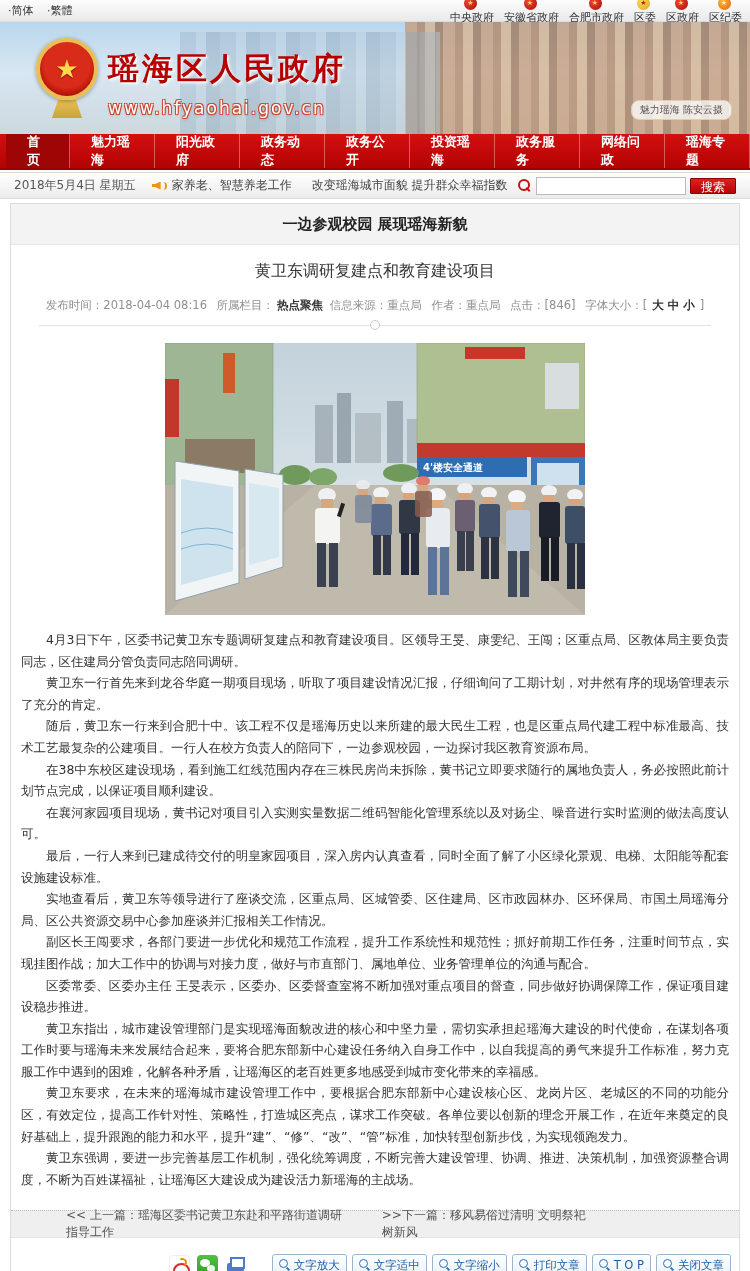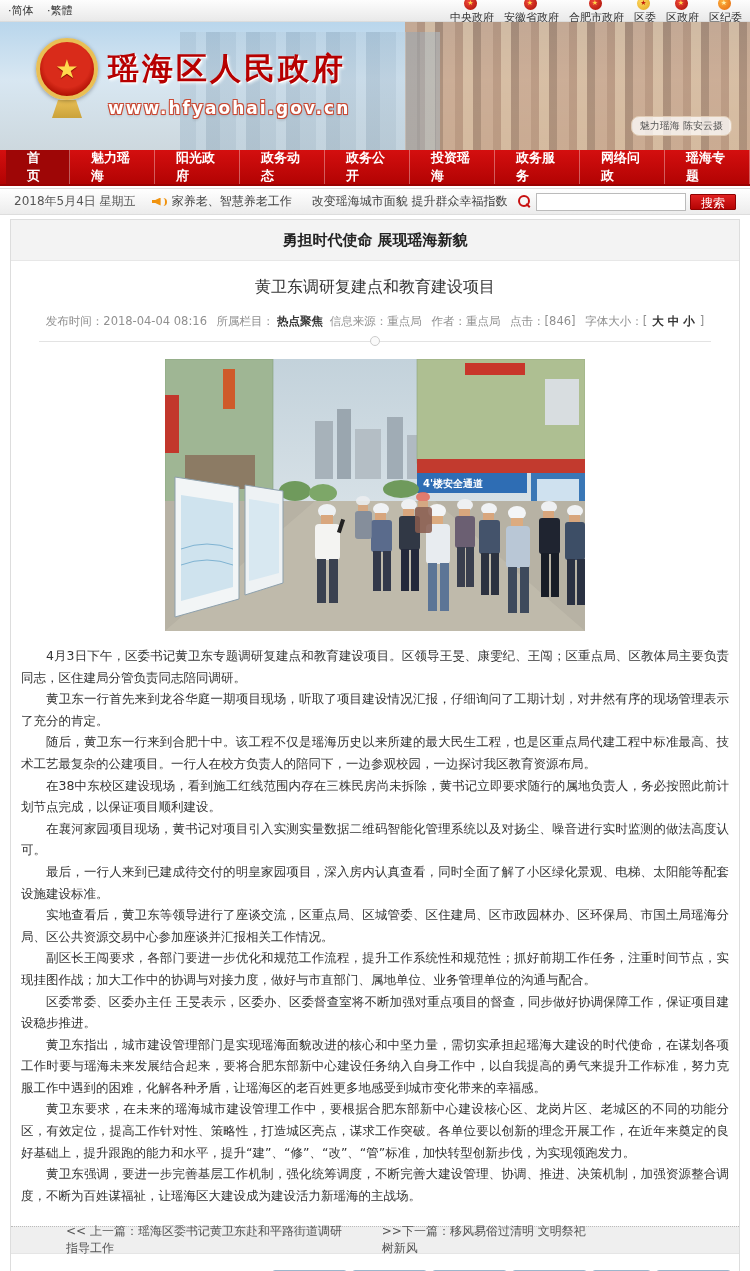--- a/index.html
+++ b/index.html
@@ -17,21 +17,21 @@
   .tic { width:13px; height:13px; border-radius:50%; display:inline-flex; align-items:center; justify-content:center;
          margin-right:3px; font-size:8px; }
   .ic-emblem { background:radial-gradient(circle at 35% 35%, #f0473a, #a50d03); }
   .ic-emblem::after { content:"★"; color:#ffd54a; font-size:7px; line-height:1; }
   .ic-party { background:radial-gradient(circle at 35% 35%, #ffd95e, #e0a321); }
   .ic-party::after { content:"★"; color:#c1180c; font-size:7px; line-height:1; }
   .ic-orangeball { background:radial-gradient(circle at 35% 35%, #ffb23e, #e2650d); }
   .ic-orangeball::after { content:"★"; color:#fff2b0; font-size:7px; line-height:1; }
 
   
-  .header { height:128px; position:relative; overflow:hidden;
+  .header { height:112px; position:relative; overflow:hidden;
             background:linear-gradient(180deg,#b9d6ec 0%,#d8e7f2 45%,#cdd8de 100%); }
   .header::before { 
     content:""; position:absolute; right:0; top:0; width:46%; height:100%; opacity:.75;
     background:
       linear-gradient(180deg, rgba(255,255,255,.0) 0%, rgba(214,170,130,.15) 100%),
       repeating-linear-gradient(90deg,#c79a78 0 12px,#b08160 12px 20px,#d8b28c 20px 30px,#9c7254 30px 38px);
   }
   .header::after { 
     content:""; position:absolute; left:180px; top:10px; width:260px; height:118px; opacity:.45;
     background:repeating-linear-gradient(90deg,#9db6c9 0 16px,#b7cddd 16px 26px,#8aa5ba 26px 40px);
@@ -39,21 +39,21 @@
   .emblem { position:absolute; left:36px; top:16px; width:62px; height:62px; border-radius:50%; z-index:3;
             background:radial-gradient(circle at 50% 42%, #d92b1a 0 55%, #b01204 75%);
             border:4px solid #e9bf55; display:flex; align-items:center; justify-content:center;
             box-shadow:0 1px 4px rgba(0,0,0,.35); }
   .emblem::after { content:"★"; color:#ffd84d; font-size:26px; line-height:1; text-shadow:0 1px 1px #7d0b00; }
   .emblem-base { position:absolute; left:52px; top:78px; width:30px; height:18px; z-index:2;
                  background:linear-gradient(#e9bf55,#caa23a); clip-path:polygon(20% 0,80% 0,100% 100%,0 100%); }
   .site-block { position:absolute; left:108px; top:26px; z-index:3; }
   .site-name { font-size:31px; font-weight:bold; color:#b70000; letter-spacing:3px;
                text-shadow:1px 1px 0 #fff,2px 2px 3px rgba(255,255,255,.8); }
-  .site-url { margin-top:8px; font-size:17px; font-weight:bold; color:#fff; letter-spacing:2px;
+  .site-url { margin-top:8px; font-size:17px; font-weight:normal; color:#fff; letter-spacing:2px;
               text-shadow:-1px -1px 0 #c94a35,1px -1px 0 #c94a35,-1px 1px 0 #c94a35,1px 1px 0 #c94a35,0 2px 3px rgba(0,0,0,.2); }
   .header-caption { position:absolute; right:18px; bottom:14px; z-index:3; font-size:10px; color:#555;
                     background:rgba(255,255,255,.75); border:1px solid #e0cbb4; border-radius:8px; padding:2px 8px; }
 
   
   .nav { height:36px; background:linear-gradient(#d40f0f,#b20303); display:flex; align-items:stretch;
          padding-left:6px; border-bottom:2px solid #9a0202; }
   .nav-item { color:#fff; font-size:13px; font-weight:bold; padding:0 21px; display:flex; align-items:center;
               border-right:1px solid rgba(255,255,255,.35); cursor:pointer; }
   .nav-item:first-child { background:#9e0606; }
@@ -193,21 +193,21 @@
       </div>
     <div class="search">
       <span class="mag"></span>
       <input class="search-input" style="">
       <button class="search-btn">搜索</button>
     </div>
   </div>
 
   <div class="content">
     <div class="title-strip">
-      <h1>勇担时代使命 展现瑶海新貌</h1>
+      <h1>一边参观校园 展现瑶海新貌</h1>
     </div>
     <div class="subtitle">黄卫东调研复建点和教育建设项目</div>
 
     <div class="meta">
       <span>发布时间：2018-04-04 08:16</span>
       <span>所属栏目：</span><span class="strong">热点聚焦</span>
       <span>信息来源：重点局</span>
       <span>作者：重点局</span>
       <span>点击：[846]</span>
       <span>字体大小：[</span><a class="fontlink">大</a><a class="fontlink">中</a><a class="fontlink">小</a><span>]</span>

